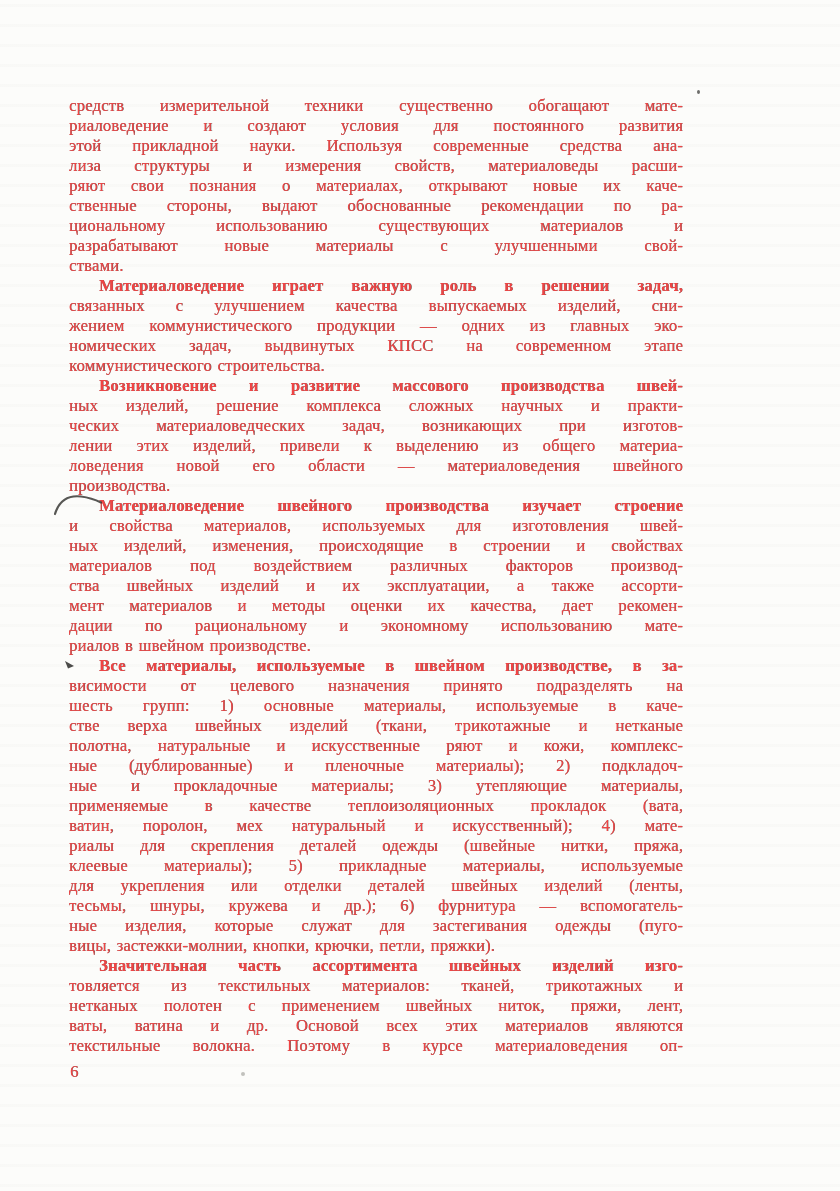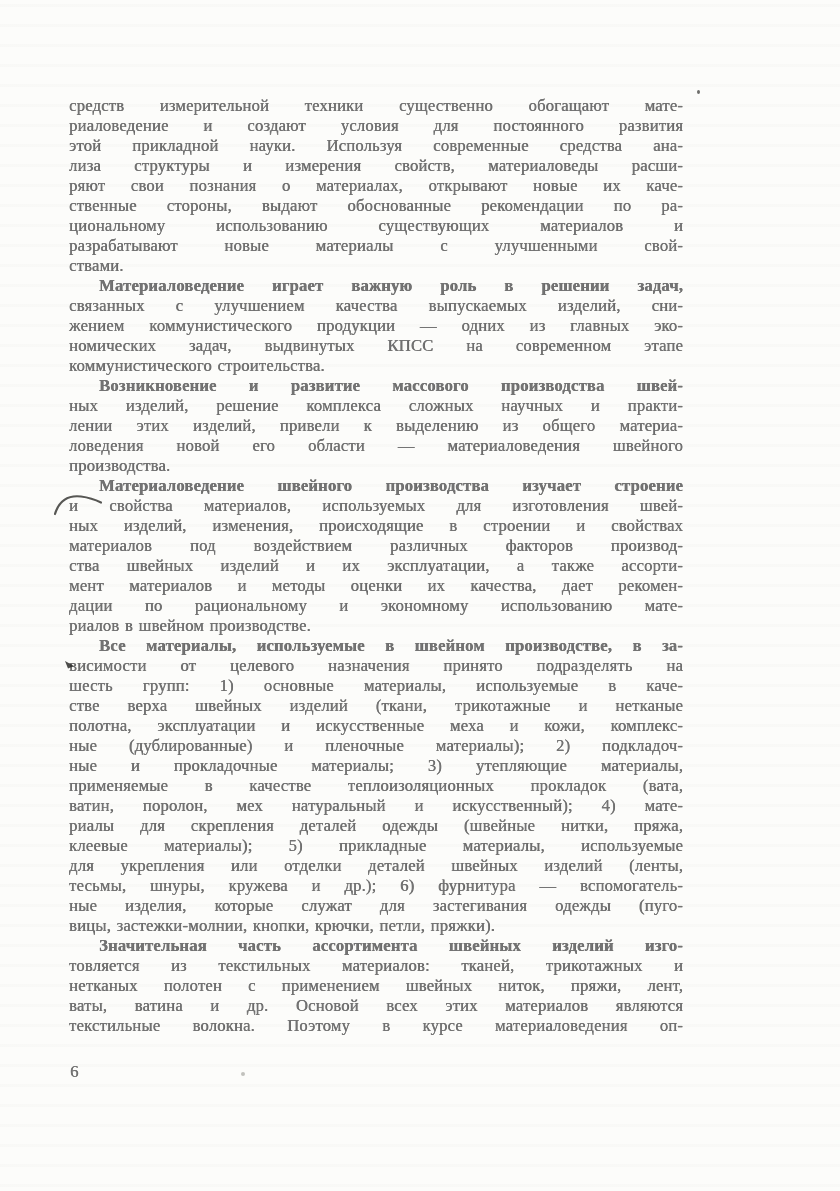--- a/index.html
+++ b/index.html
@@ -3,21 +3,21 @@
 <meta charset="utf-8">
 <style>
   html,body{margin:0;padding:0;}
   body{background:#ffffff;}
   .page{
     position:relative;
     width:840px;height:1191px;
     background:#fcfcfa;
     overflow:hidden;
     font-family:"Liberation Serif","DejaVu Serif",serif;
-    color:#737373;
+    color:#ef4444;
   }
   
   .page::before{
     content:"";
     position:absolute;inset:0;
     background:repeating-linear-gradient(180deg,
       rgba(110,110,100,0.045) 0 3px,
       rgba(0,0,0,0) 3px 20px);
     background-position:0 4px;
     opacity:.55;
@@ -75,40 +75,41 @@
       <div class="para">
         <div class="line indent">Материаловедение играет важную роль в решении задач,</div>
         <div class="line">связанных с улучшением качества выпускаемых изделий, сни-</div>
         <div class="line">жением коммунистического продукции — одних из главных эко-</div>
         <div class="line">номических задач, выдвинутых КПСС на современном этапе</div>
         <div class="line last">коммунистического строительства.</div>
       </div>
       <div class="para">
         <div class="line indent">Возникновение и развитие массового производства швей-</div>
         <div class="line">ных изделий, решение комплекса сложных научных и практи-</div>
+        <div class="line">ческих материаловедческих задач, возникающих при изготов-</div>
         <div class="line">лении этих изделий, привели к выделению из общего материа-</div>
         <div class="line">ловедения новой его области — материаловедения швейного</div>
         <div class="line last">производства.</div>
       </div>
       <div class="para">
         <div class="line indent">Материаловедение швейного производства изучает строение</div>
         <div class="line">и свойства материалов, используемых для изготовления швей-</div>
         <div class="line">ных изделий, изменения, происходящие в строении и свойствах</div>
         <div class="line">материалов под воздействием различных факторов производ-</div>
         <div class="line">ства швейных изделий и их эксплуатации, а также ассорти-</div>
         <div class="line">мент материалов и методы оценки их качества, дает рекомен-</div>
         <div class="line">дации по рациональному и экономному использованию мате-</div>
         <div class="line last">риалов в швейном производстве.</div>
       </div>
       <div class="para">
         <div class="line indent">Все материалы, используемые в швейном производстве, в за-</div>
         <div class="line">висимости от целевого назначения принято подразделять на</div>
         <div class="line">шесть групп: 1) основные материалы, используемые в каче-</div>
         <div class="line">стве верха швейных изделий (ткани, трикотажные и нетканые</div>
-        <div class="line">полотна, эксплуатации и искусственные меха и кожи, комплекс-</div>
+        <div class="line">полотна, натуральные и искусственные ряют и кожи, комплекс-</div>
         <div class="line">ные (дублированные) и пленочные материалы); 2) подкладоч-</div>
         <div class="line">ные и прокладочные материалы; 3) утепляющие материалы,</div>
         <div class="line">применяемые в качестве теплоизоляционных прокладок (вата,</div>
         <div class="line">ватин, поролон, мех натуральный и искусственный); 4) мате-</div>
         <div class="line">риалы для скрепления деталей одежды (швейные нитки, пряжа,</div>
         <div class="line">клеевые материалы); 5) прикладные материалы, используемые</div>
         <div class="line">для укрепления или отделки деталей швейных изделий (ленты,</div>
         <div class="line">тесьмы, шнуры, кружева и др.); 6) фурнитура — вспомогатель-</div>
         <div class="line">ные изделия, которые служат для застегивания одежды (пуго-</div>
         <div class="line last">вицы, застежки-молнии, кнопки, крючки, петли, пряжки).</div>

